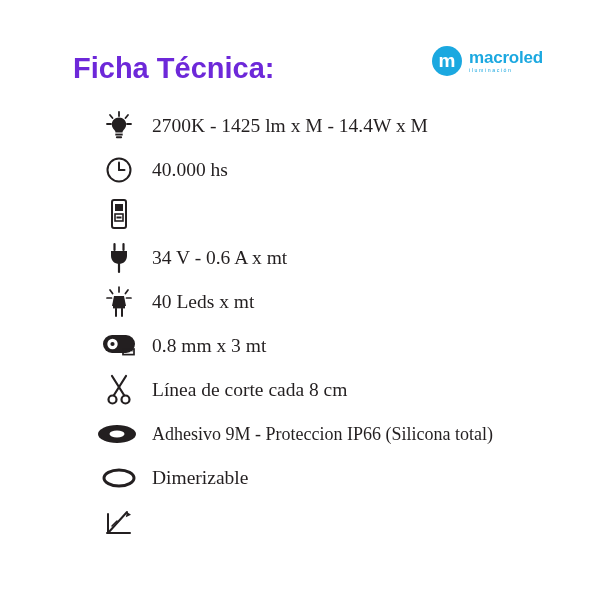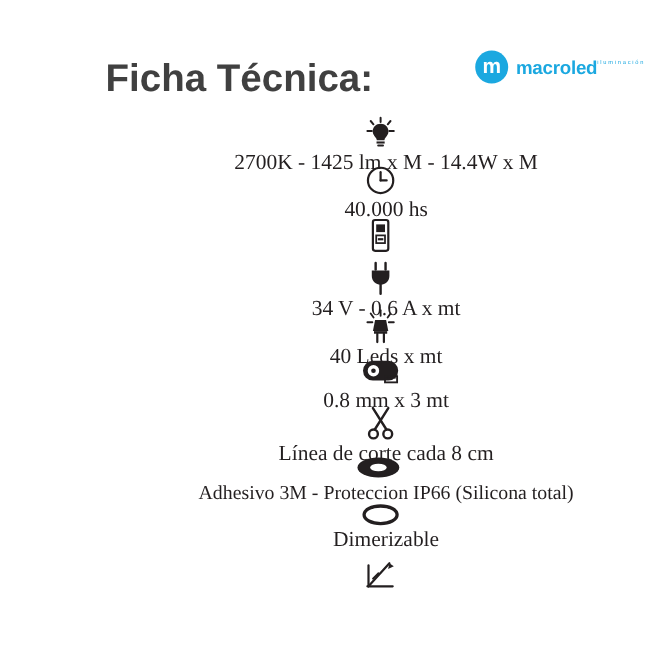--- a/index.html
+++ b/index.html
@@ -40,21 +40,21 @@
     color: #ffffff;
     font-family: "Liberation Sans", sans-serif;
     font-size: 19px;
     font-weight: bold;
     line-height: 1;
     padding-bottom: 2px;
     box-sizing: border-box;
   }
   .brand-text {
     display: flex;
-    flex-direction: row;
+    flex-direction: column;
     line-height: 1;
   }
   .brand-name {
     font-family: "Liberation Sans", sans-serif;
     font-size: 17px;
     font-weight: bold;
     color: #1ba8e0;
     letter-spacing: -0.2px;
   }
   .brand-sub {
@@ -62,39 +62,38 @@
     font-size: 5.2px;
     letter-spacing: 1.6px;
     color: #1ba8e0;
     margin-top: 2px;
     text-transform: lowercase;
   }
   
   .title {
     position: absolute;
     top: 52px;
-    left: 96px;
+    left: 73px;
     font-family: "Liberation Sans", sans-serif;
     font-weight: bold;
-    font-size: 35px;
-    color: #404040;
+    font-size: 29px;
+    color: #6d28d9;
     letter-spacing: 0px;
   }
   
   .spec-list {
     position: absolute;
     top: 104px;
     left: 96px;
     width: 500px;
   }
   .spec-row {
     display: flex;
     align-items: center;
     height: 44px;
-    flex-direction: column;
   }
   .spec-icon {
     width: 46px;
     min-width: 46px;
     height: 44px;
     display: flex;
     align-items: center;
     justify-content: center;
   }
   .spec-text {
@@ -230,21 +229,21 @@
       <div class="spec-text">Línea de corte cada 8 cm</div>
     </div>
 
     <div class="spec-row">
       <div class="spec-icon">
         <svg width="44" height="26" viewBox="0 0 44 26">
           <ellipse cx="20" cy="13" rx="19" ry="9" fill="#231f20"></ellipse>
           <ellipse cx="20" cy="13" rx="7.5" ry="3.4" fill="#ffffff"></ellipse>
         </svg>
       </div>
-      <div class="spec-text small">Adhesivo 3M - Proteccion IP66 (Silicona total)</div>
+      <div class="spec-text small">Adhesivo 9M - Proteccion IP66 (Silicona total)</div>
     </div>
 
     <div class="spec-row">
       <div class="spec-icon">
         <svg width="36" height="24" viewBox="0 0 36 24">
           <ellipse cx="18" cy="12" rx="15" ry="8" fill="none" stroke="#231f20" stroke-width="3"></ellipse>
         </svg>
       </div>
       <div class="spec-text">Dimerizable</div>
     </div>

